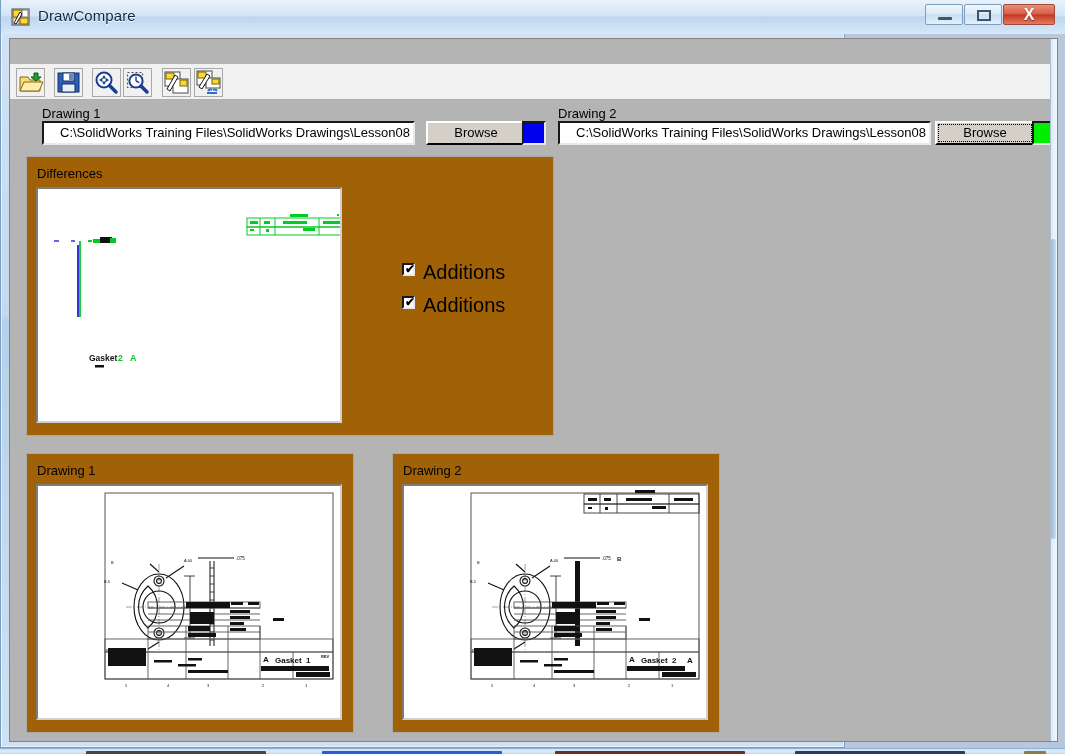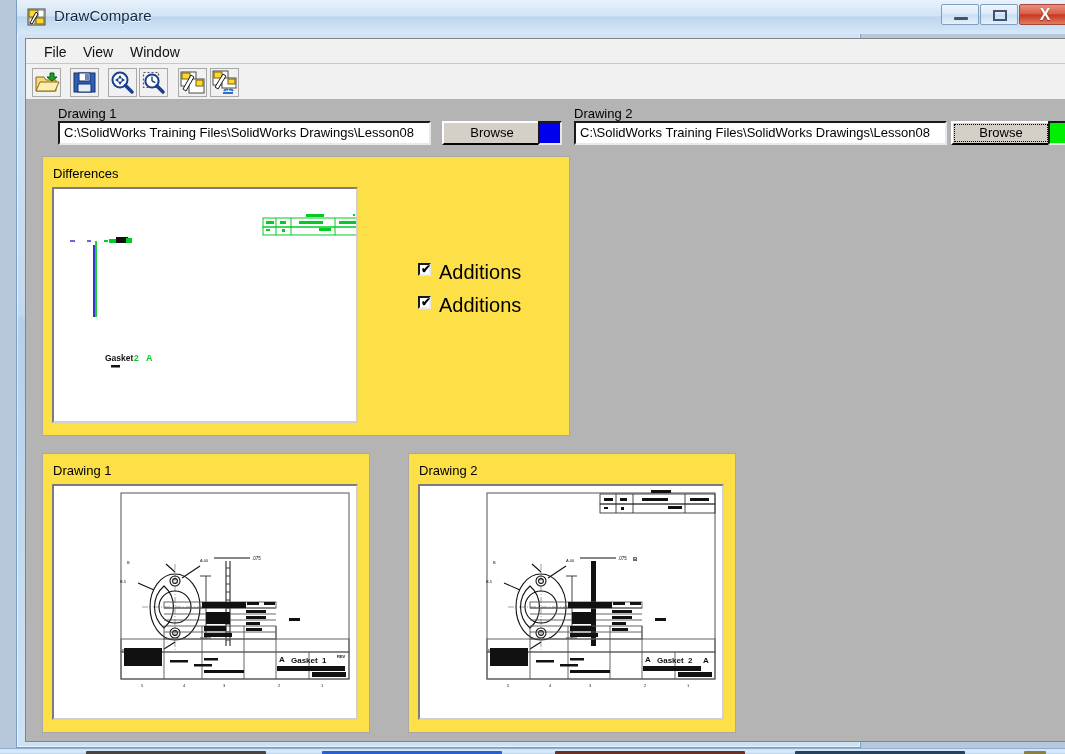--- a/index.html
+++ b/index.html
@@ -7,21 +7,21 @@
     margin: 0; padding: 0;
     width: 1065px; height: 754px;
     overflow: hidden;
     font-family: "Liberation Sans", sans-serif;
     background: #b7c8dd;
   }
 
   
   #app-window {
     position: absolute;
-    left: 16px; top: 0;
+    left: 0; top: 0;
     width: 845px; height: 748px;
     background: linear-gradient(to bottom, #d3e3f4 0%, #c3d9ef 42%, #b6d0e9 43%, #cfe2f3 100%);
     border: 1px solid #7b9fc4;
     border-top: none;
     box-shadow: inset 0 0 0 1px rgba(255,255,255,.55);
   }
 
   
   #title-bar {
     position: absolute; left: 0; top: 0;
@@ -116,21 +116,21 @@
     position: absolute; font-size: 13px; color: #000;
   }
   .path-input {
     position: absolute; height: 24px;
     background: #ffffff;
     border: 2px inset #9a9a9a;
     border-top-color: #6e6e6e; border-left-color: #6e6e6e;
     border-right-color: #e9e9e9; border-bottom-color: #e9e9e9;
     font-family: "Liberation Sans", sans-serif;
     font-size: 13px; color: #000;
-    padding: 0 4px;
+    padding: 0 16px;
     line-height: 20px;
     white-space: nowrap; overflow: hidden;
   }
   .browse-btn {
     position: absolute; top: 0;
     width: 100px; height: 24px;
     background: #d4d0c8;
     border: 2px outset #ffffff;
     border-right-color: #5a5a5a; border-bottom-color: #5a5a5a;
     font-family: "Liberation Sans", sans-serif;
@@ -142,21 +142,21 @@
     position: absolute; top: 0;
     width: 24px; height: 24px;
     border: 2px inset #9a9a9a;
     border-top-color: #6e6e6e; border-left-color: #6e6e6e;
     border-right-color: #e9e9e9; border-bottom-color: #e9e9e9;
   }
 
   
   .panel {
     position: absolute;
-    background: #fde047;
+    background: #a16207;
     border: 1px solid #a8a8a8;
   }
   .panel-title {
     position: absolute; left: 10px; top: 9px;
     font-size: 13px; color: #000;
   }
   .canvas-box {
     position: absolute;
     background: #ffffff;
     border: 2px solid #7c7c7c;
@@ -233,25 +233,20 @@
     <div class="winbtn" id="btn-max">
       <span class="glyph-max"></span>
     </div>
     <div class="winbtn" id="btn-close">
       <span class="glyph-close">X</span>
     </div>
   </div>
 
   <div id="client">
 
-    <div id="menu-bar">
-      <span class="menu-item" style="left:12px">File</span>
-      <span class="menu-item" style="left:51px">View</span>
-      <span class="menu-item" style="left:98px">Window</span>
-    </div>
 
     <div id="toolbar">
 
       <div class="tool-btn" style="left:6px">
         <span>
           <svg width="27" height="27" viewBox="0 0 27 27">
             <path d="M3 8 L3 22 L23 22 L23 11 L13 11 L11 8 Z" fill="#f5d97a" stroke="#8a6a10"></path>
             <path d="M3 22 L7 13 L26 13 L22 22 Z" fill="#fdeeb0" stroke="#8a6a10"></path>
             <path d="M17 4 L17 8 L14 8 L19 12 L24 8 L21 8 L21 4 Z" fill="#1d9e2a" stroke="#0c5c18"></path>
           </svg>

